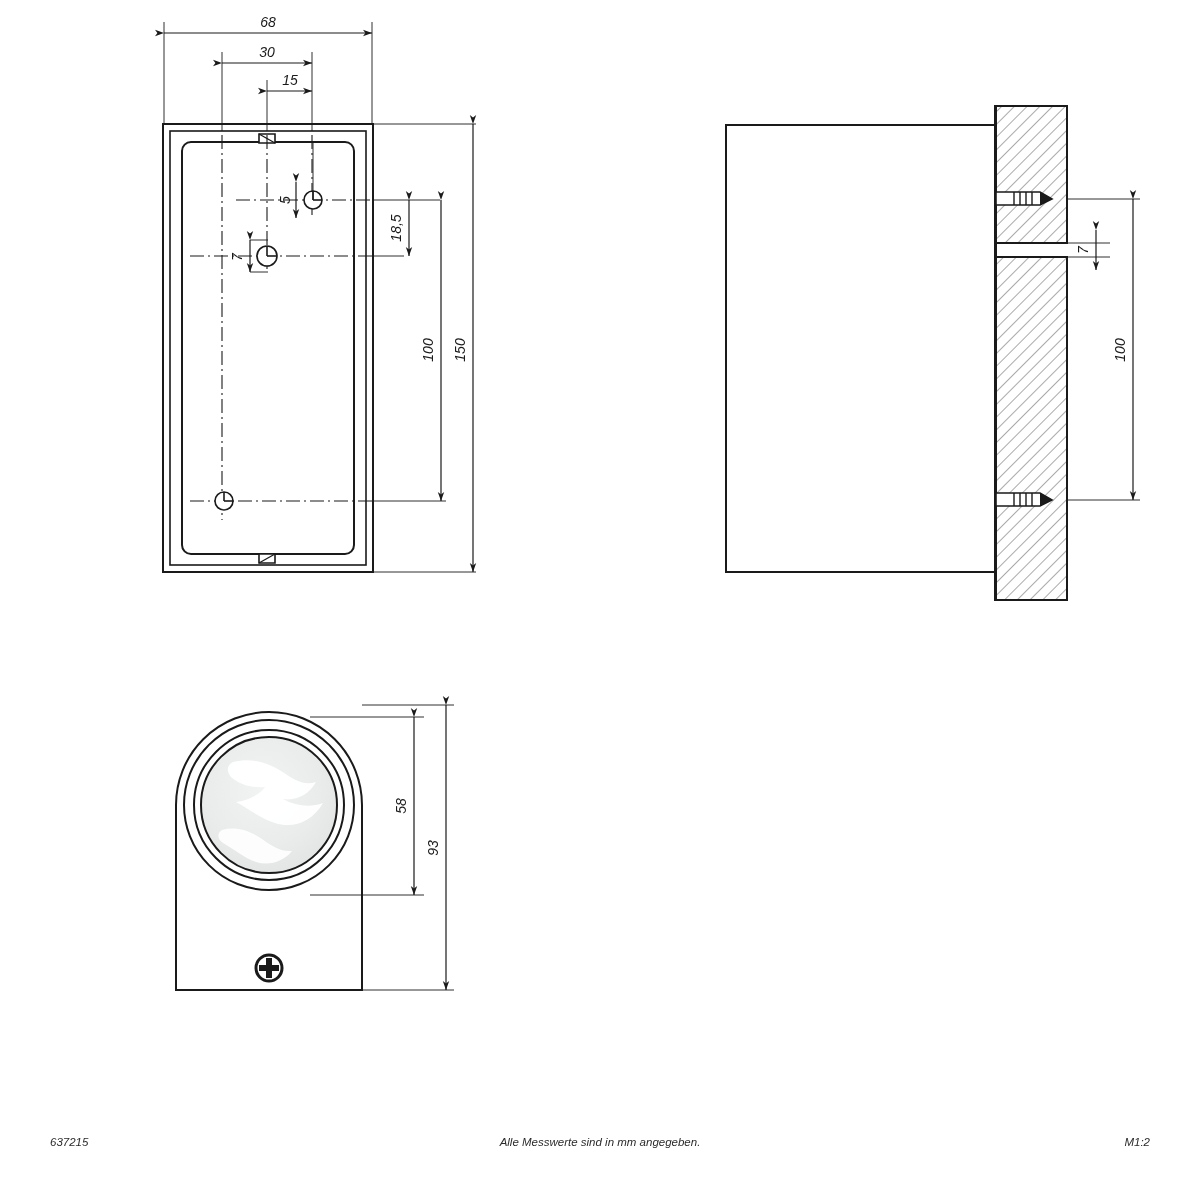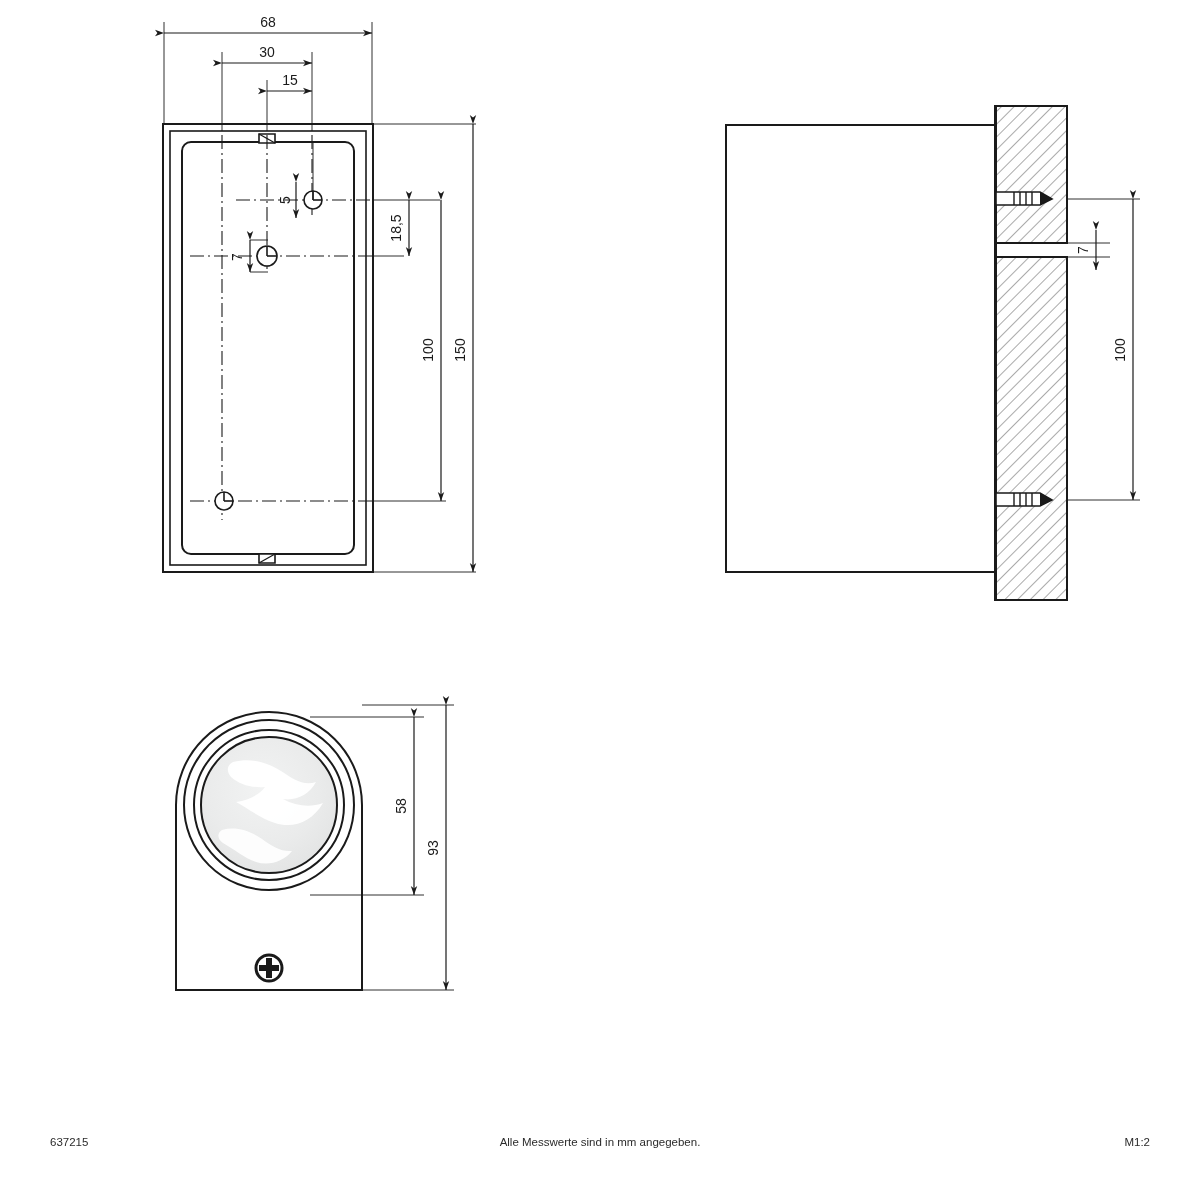--- a/index.html
+++ b/index.html
@@ -4,21 +4,21 @@
 <title>Technical Drawing 637215</title>
 <style>
   html,body{margin:0;padding:0;background:#ffffff;}
   body{
     width:1200px;height:1200px;
     font-family:"Liberation Sans", sans-serif;
     color:#1a1a1a;
     position:relative;
     overflow:hidden;
   }
-  #sheet{position:absolute;left:0;top:0;width:1200px;height:1200px;}
+  #sheet{position:absolute;left:0;top:0;width:1200px;height:1200px;font-style:italic;}
   svg{display:block;}
   .footer-text{
     font-size:11.5px;
     fill:#2b2b2b;
     font-family:"Liberation Sans", sans-serif;
   }
   .dim-text{
     font-size:14px;
     fill:#1a1a1a;
     font-family:"Liberation Sans", sans-serif;

